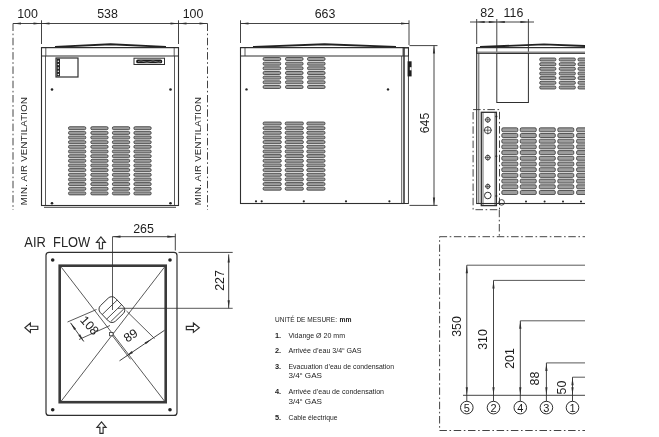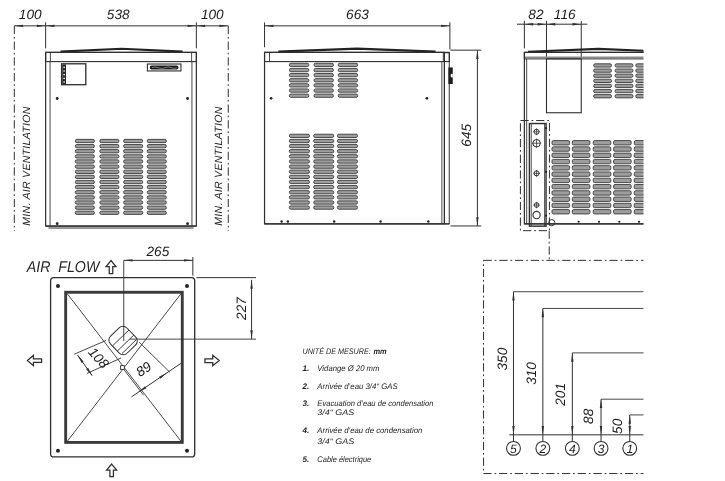--- a/index.html
+++ b/index.html
@@ -1,16 +1,16 @@
 <!DOCTYPE html>
 <html><head>
 <meta charset="utf-8">
 <style>
 html,body { margin:0; padding:0; background:#ffffff; }
-#page { position:relative; width:585px; height:437px; background:#ffffff; overflow:hidden; font-family:"Liberation Sans", sans-serif;font-style:italic; }
+#page { position:relative; width:585px; height:437px; background:#ffffff; overflow:hidden; font-family:"Liberation Sans", sans-serif; }
 svg { display:block; }
 </style>
 </head>
 <body>
 <div id="page">
 <svg width="659" height="437" viewBox="0 0 659 437">
 
 <g>
 <line x1="13" y1="23.5" x2="207.5" y2="23.5" stroke="#2f2f2f" stroke-width="0.9" stroke-linecap="butt"></line>
 <line x1="41.5" y1="20.3" x2="41.5" y2="44" stroke="#2f2f2f" stroke-width="0.9" stroke-linecap="butt"></line>

